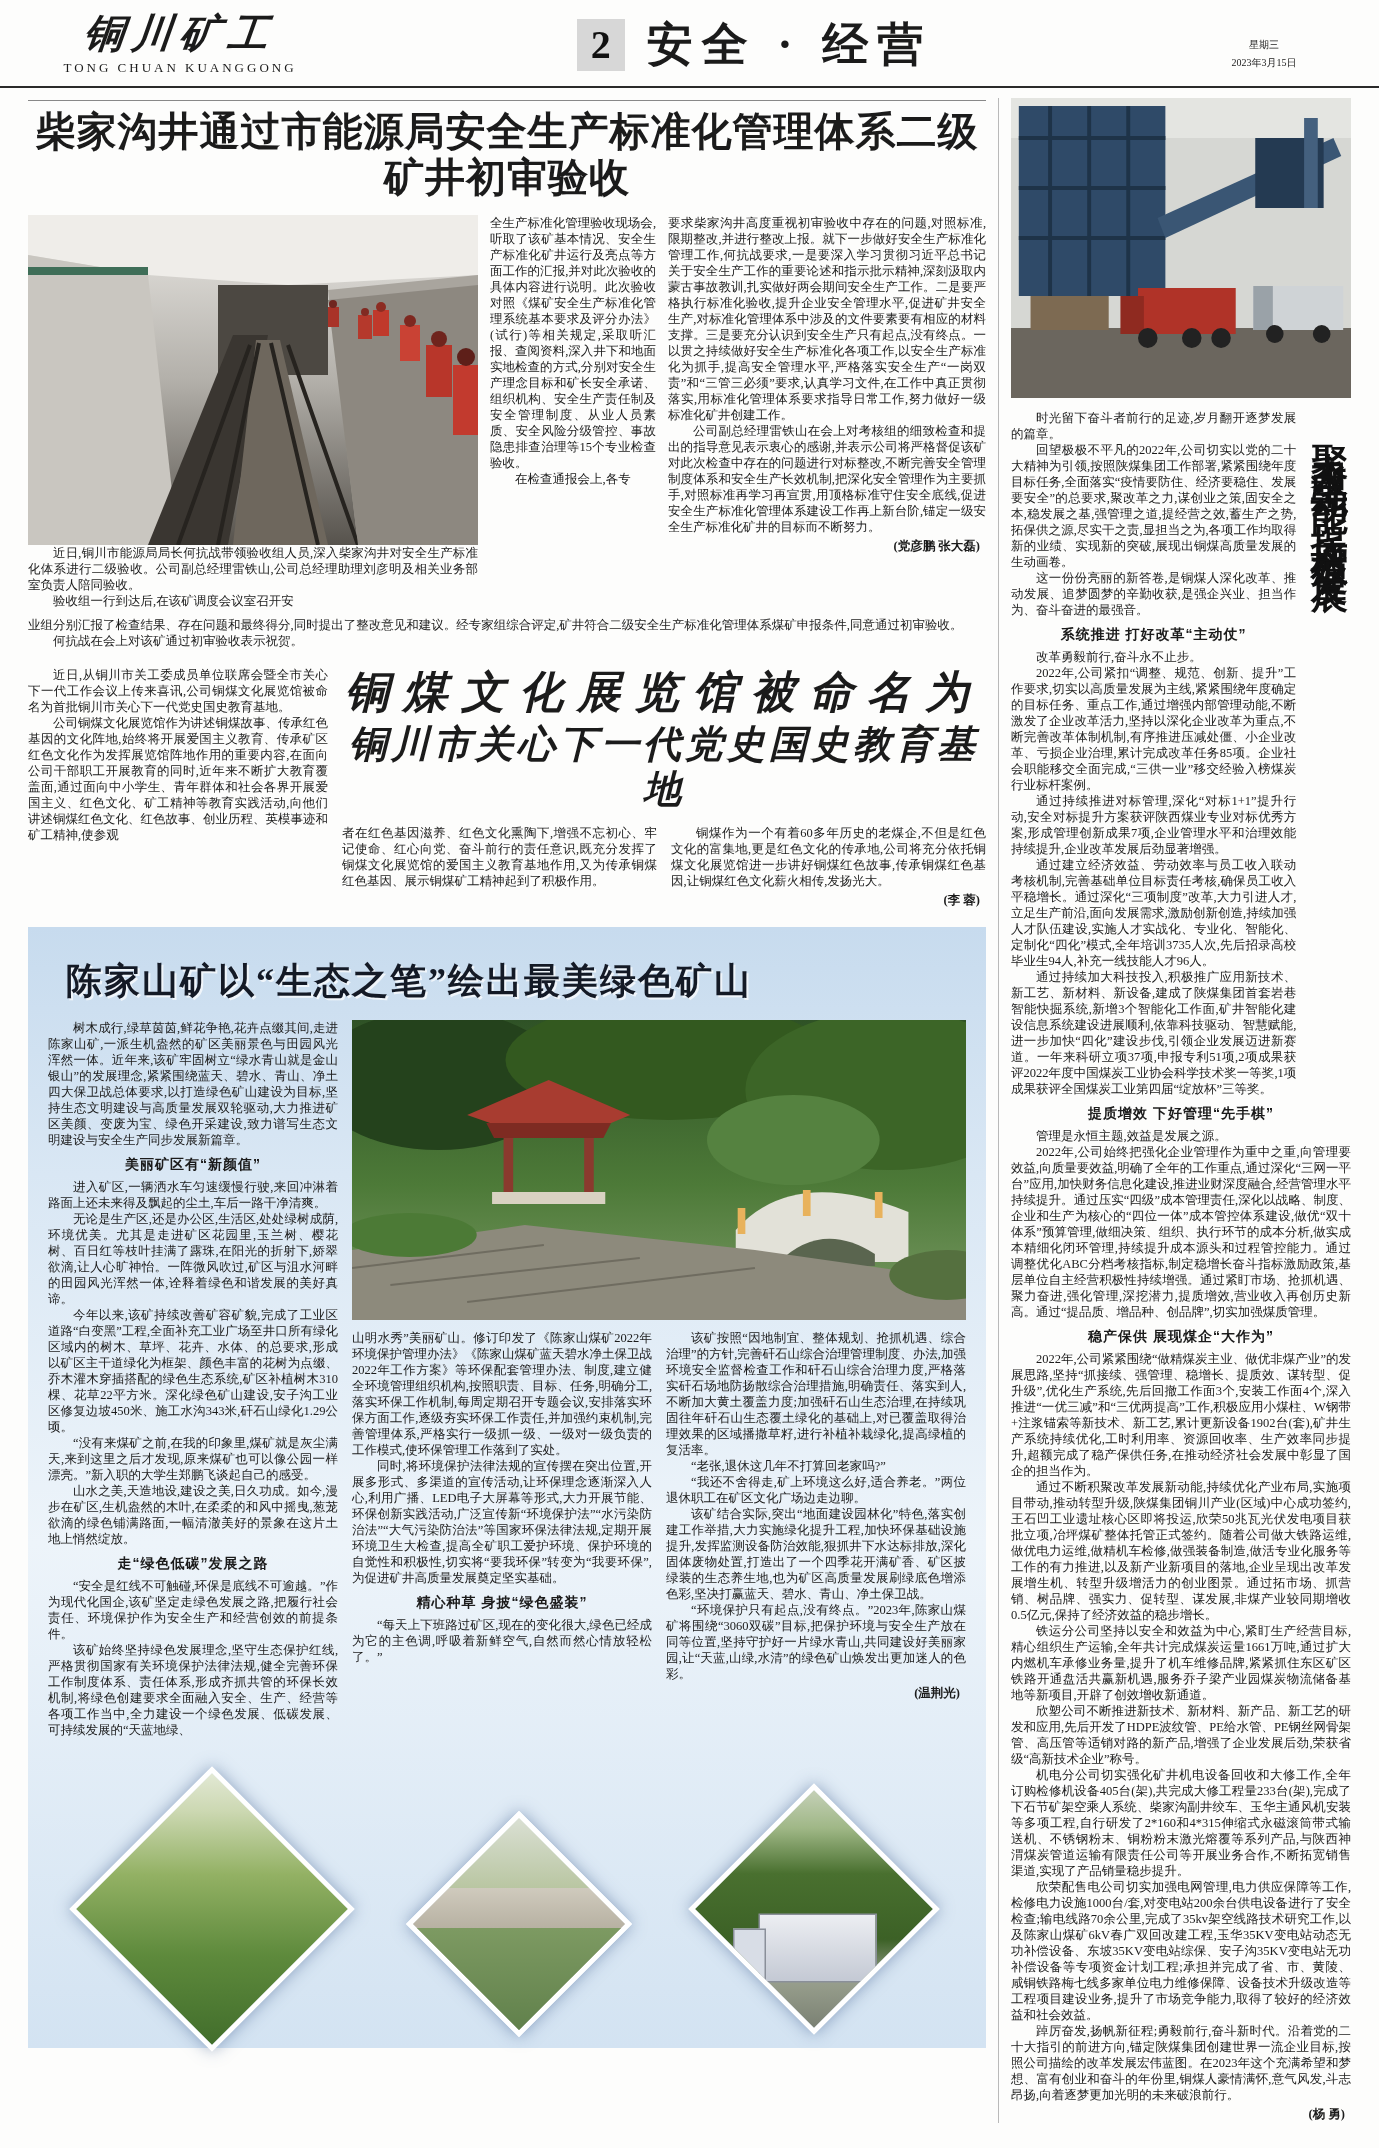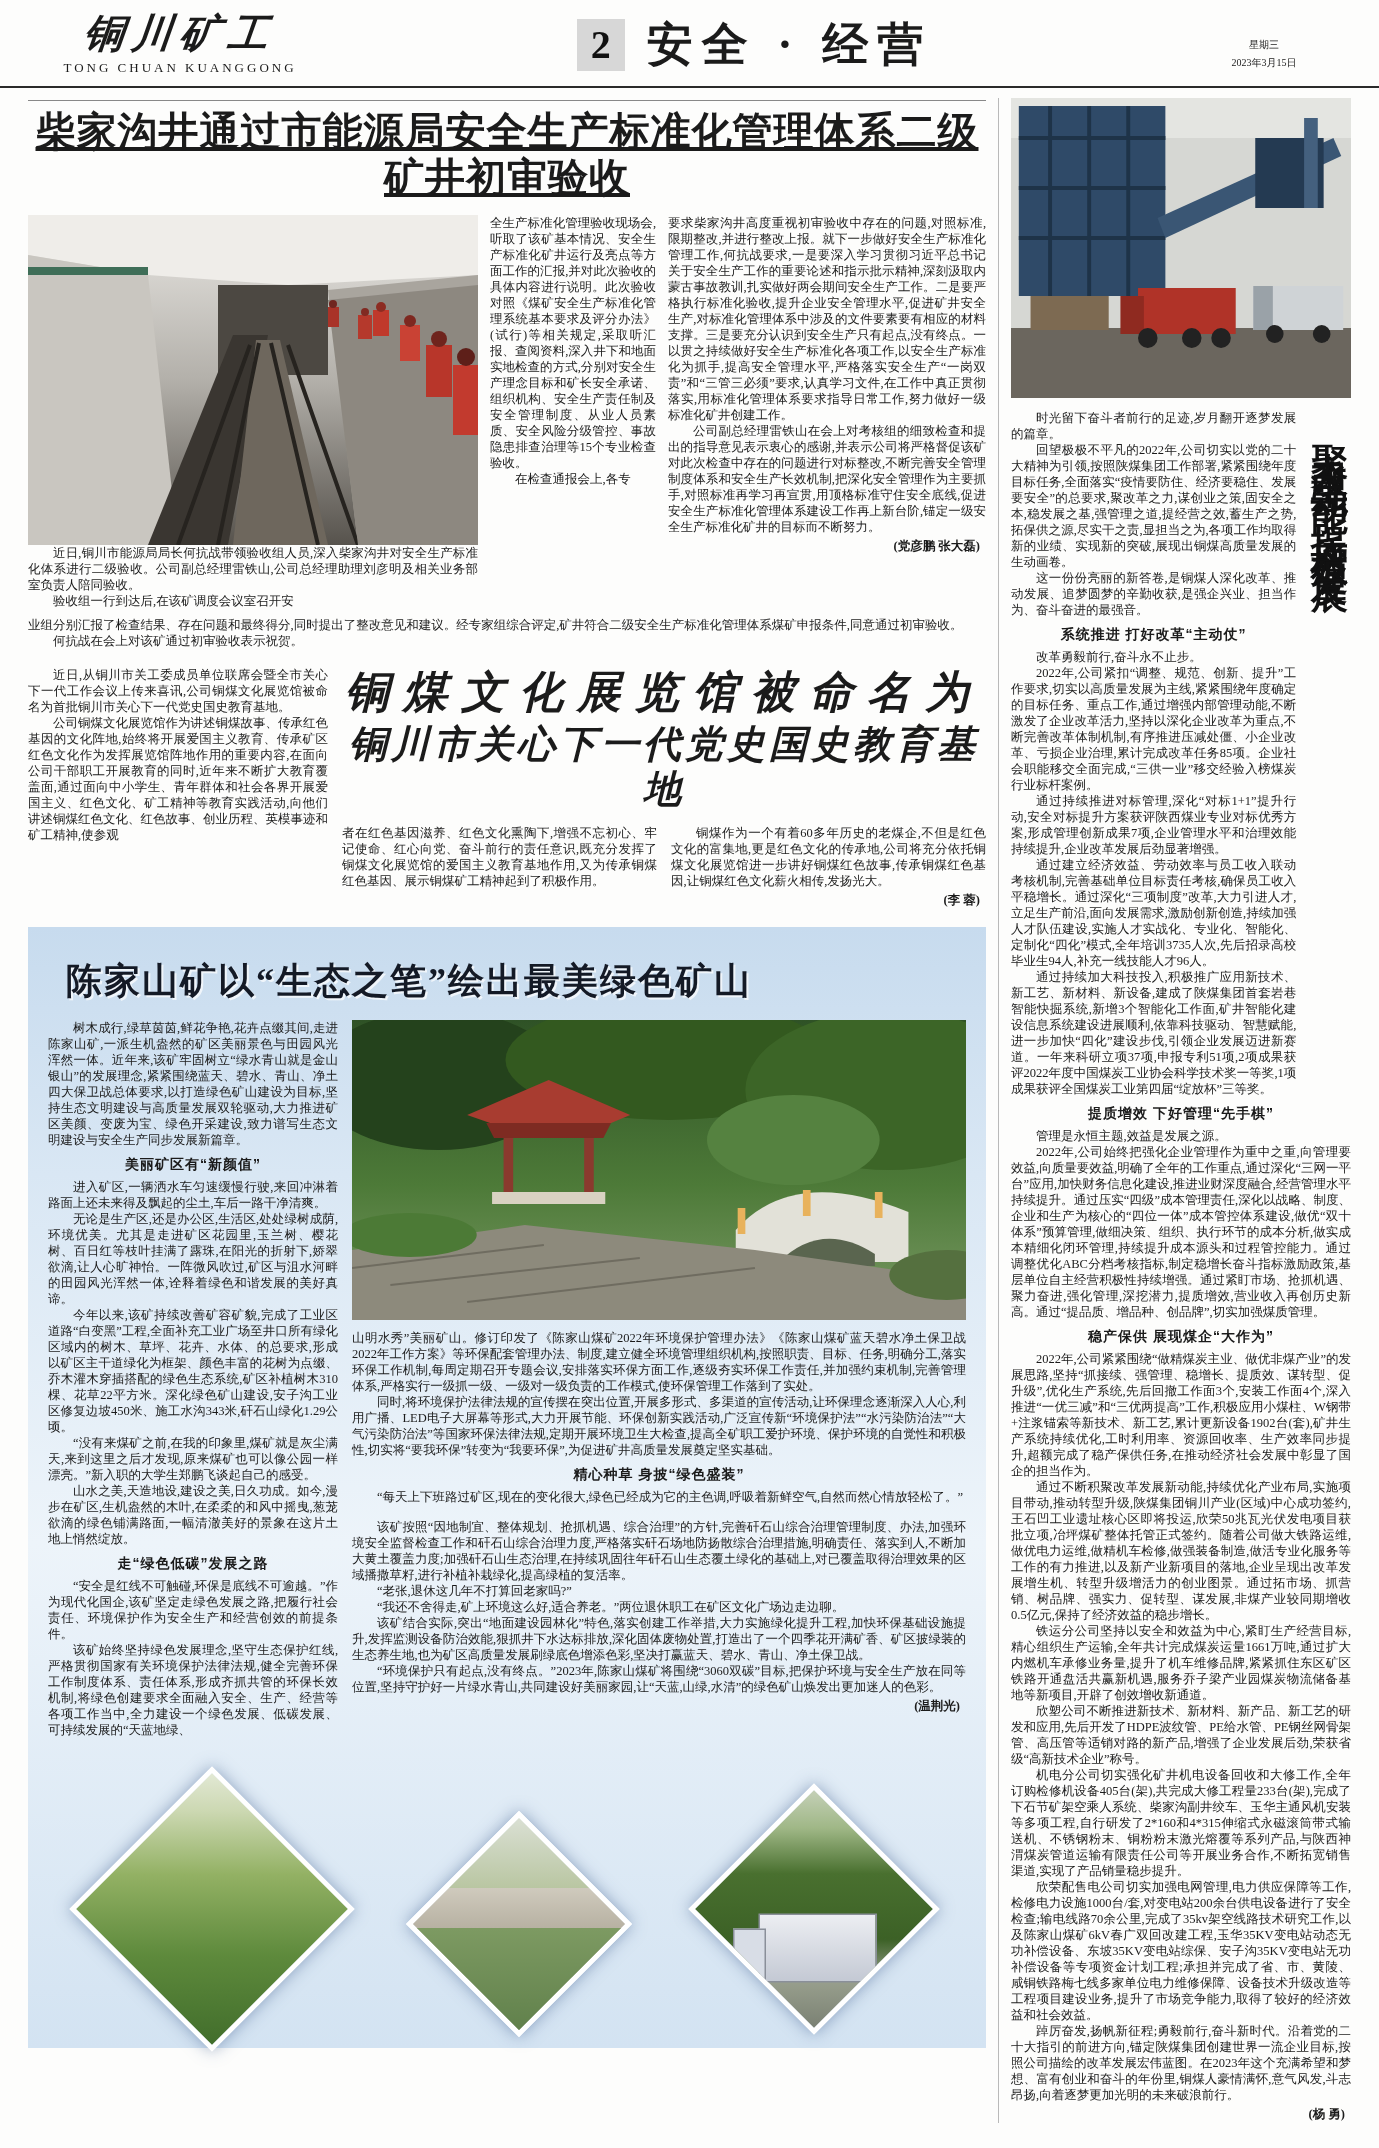--- a/index.html
+++ b/index.html
@@ -25,21 +25,21 @@
   .vdivider{width:1px;background:#b9b9b9;}
   .right-col{flex:1;min-width:0;}
   
   .np-p{font-size:12.5px;line-height:16px;text-align:justify;text-indent:2em;margin:0;}
   .noind{text-indent:0;}
   .byline{font-size:12.5px;line-height:18px;text-align:right;margin:2px 6px 0 0;font-weight:bold;}
   .subhead{font-family:Liberation Sans, sans-serif;font-weight:bold;
     font-size:14px;text-align:center;margin:8px 0 5px;letter-spacing:1px;}
   
   .a1-rule{border-top:1px solid #888;margin:2px 0 8px;}
-  .a1-headline{font-size:40px;font-weight:800;letter-spacing:1px;text-align:center;line-height:1.15;margin:0;text-decoration:underline;}
+  .a1-headline{font-size:40px;font-weight:800;letter-spacing:1px;text-align:center;line-height:1.15;margin:0;}
   .a1-row{display:flex;gap:12px;margin-top:14px;}
   .a1-colphoto{width:450px;flex:0 0 450px;}
   .a1-colphoto .np-p{}
   .a1-col2{width:166px;flex:0 0 166px;}
   .a1-col3{flex:1;min-width:0;}
   .a1-cont{margin-top:8px;}
   .photo-frame{display:block;line-height:0;}
   
   .a2{display:flex;gap:14px;margin-top:18px;}
   .a2-col1{width:300px;flex:0 0 300px;}
@@ -49,21 +49,21 @@
   .a2-body{display:flex;gap:14px;}
   .a2-bodycol{flex:1;min-width:0;}
   
   .a3{margin-top:18px;background:linear-gradient(180deg,#c7dbee 0%,#d9e7f4 22%,#edf4fa 55%,#d3e3f2 100%);
     padding:30px 20px 14px;box-sizing:border-box;}
   .a3-headline{font-size:36px;font-weight:800;letter-spacing:2px;color:#141a26;margin:0 0 14px 18px;
     text-shadow:2px 2px 0 rgba(255,255,255,0.7);}
   .a3-body{display:flex;gap:14px;}
   .a3-col1{width:290px;flex:0 0 290px;}
   .a3-right{flex:1;min-width:0;}
-  .a3-cols{display:flex;gap:14px;margin-top:10px;flex-direction:column;}
+  .a3-cols{display:flex;gap:14px;margin-top:10px;}
   .a3-c{flex:1;min-width:0;}
   
   .a3-photos{display:flex;justify-content:space-around;align-items:center;margin-top:46px;height:250px;}
   .diamond{transform:rotate(45deg);overflow:hidden;border:5px solid #fff;
     box-shadow:0 0 16px rgba(60,90,140,0.5), inset 0 0 4px rgba(255,255,255,0.8);}
   .d-big{width:192px;height:192px;}
   .d-mid{width:150px;height:150px;margin-top:30px;}
   .d-sm{width:168px;height:168px;}
   .d-inner{width:100%;height:100%;transform:rotate(-45deg) scale(1.5);}
   .scene-hills{background:linear-gradient(180deg,#e7ecdc 0%,#ccd8b2 16%,#93b164 38%,#5e8a3c 66%,#3f6b2a 100%);}

